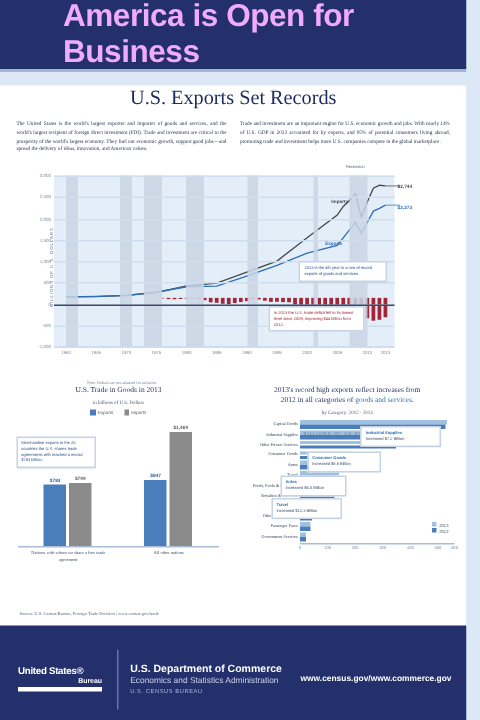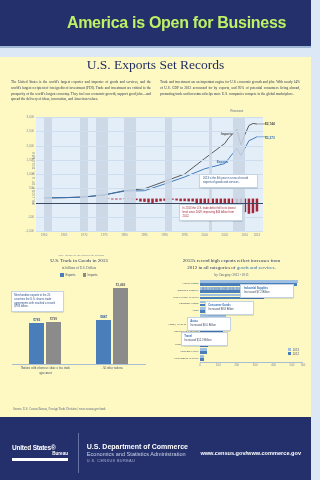--- a/index.html
+++ b/index.html
@@ -13,34 +13,34 @@
 
   
   .header {
     height: 46px;
     background: #24306b;
     display: flex;
     align-items: center;
     justify-content: center;
   }
   .header-title {
-    color: #bef264;
-    font-size: 16px;
+    color: #f0abfc;
+    font-size: 21px;
     font-weight: bold;
     letter-spacing: -0.3px;
     margin-left: 42px;
   }
   .header-rule {
     height: 2px;
     background: #9fb6d4;
   }
 
   
   .page {
-    background: #fef9c3;
+    background: #ffffff;
     padding: 0 0 0 0;
     height: 360px;
     position: relative;
   }
 
   .section-title {
     text-align: center;
     font-family: "Liberation Serif", serif;
     font-size: 13.5px;
     color: #1d2a5e;

